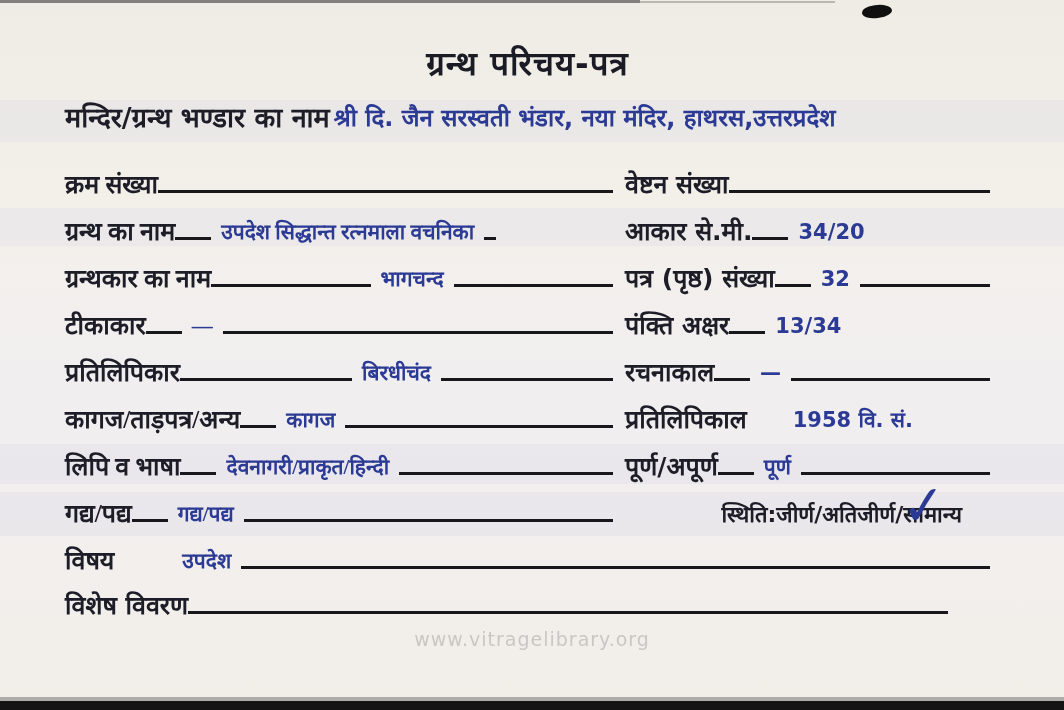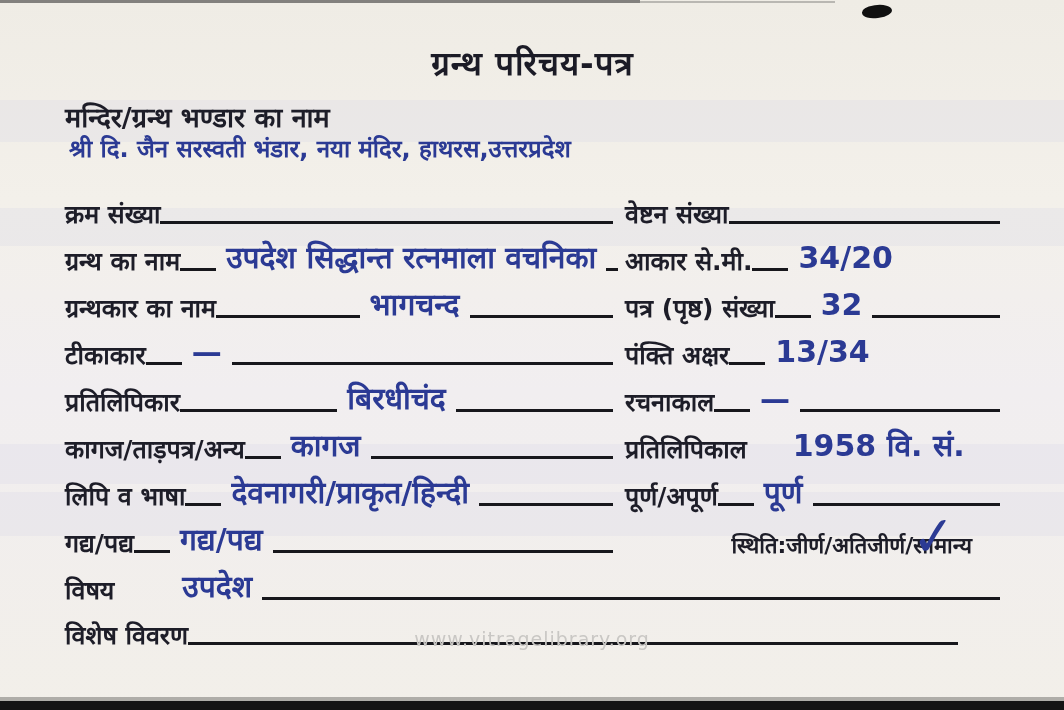--- a/index.html
+++ b/index.html
@@ -14,41 +14,41 @@
     color:#1d1d28;
   }
   
   .tint{position:absolute;left:0;width:100%;background:rgba(190,190,225,0.14);pointer-events:none;}
   .top-line{position:absolute;top:0;left:0;width:640px;height:3px;background:rgba(40,40,40,.55);}
   .top-line2{position:absolute;top:1px;left:640px;width:195px;height:2px;background:rgba(70,70,70,.32);}
   .top-blob{position:absolute;top:5px;left:862px;width:30px;height:13px;background:#101010;border-radius:45% 60% 50% 55%;transform:rotate(-8deg);}
   .bottom-strip{position:absolute;bottom:0;left:0;width:100%;height:9px;background:#141414;}
   .bottom-fade{position:absolute;bottom:9px;left:0;width:100%;height:4px;background:rgba(20,20,20,.30);}
 
-  .content{position:absolute;left:65px;right:64px;top:0;}
+  .content{position:absolute;left:65px;right:74px;top:0;}
   .title{
     margin-top:40px;text-align:center;
     font-size:33px;font-weight:bold;color:#1b1b26;letter-spacing:1px;
   }
-  .hdr-row{margin-top:16px;display:flex;align-items:flex-start;white-space:nowrap;flex-direction:column;}
+  .hdr-row{margin-top:16px;display:flex;align-items:flex-end;white-space:nowrap;}
   .hdr-row .lbl{font-size:27px;font-weight:600;}
   .hdr-row .val{font-size:24px;margin-left:4px;}
 
   .rows{margin-top:18px;}
   .row{display:flex;height:47px;align-items:flex-end;}
   .fullrow-a{height:47px;}
   .fullrow-b{height:45px;}
   .field{display:flex;align-items:flex-end;min-width:0;}
-  .field.left{width:548px;flex:0 0 548px;}
+  .field.left{width:548px;flex:0 0 548px;font-family:Liberation Serif, serif;}
   .field.right{flex:1 1 auto;margin-left:12px;min-width:0;justify-content:flex-end;}
   .field.wide{flex:1 1 auto;width:100%;justify-content:center;}
   .lbl{font-size:25px;font-weight:600;color:#1d1d28;white-space:nowrap;line-height:1.25;}
   .lbl.small{font-size:22px;}
   .val{
-    color:#2b3a94;font-weight:bold;font-size:30px;white-space:nowrap;
+    color:#2b3a94;font-weight:bold;font-size:21px;white-space:nowrap;
     padding:0 10px;margin-bottom:2px;line-height:1.2;
   }
   .seg{flex:1 1 auto;min-width:10px;border-bottom:3px solid #17171c;margin-bottom:7px;height:0;}
   .seg.sm{flex:0 0 36px;}
   .sp{flex:1 1 auto;min-width:10px;}
   .sp.sm{flex:0 0 36px;}
 
   .stacked{flex-direction:row;align-items:stretch;justify-content:flex-end;}
   .stacked .lbl-line{white-space:nowrap;}
   .checked-wrap{position:relative;display:inline-block;}

